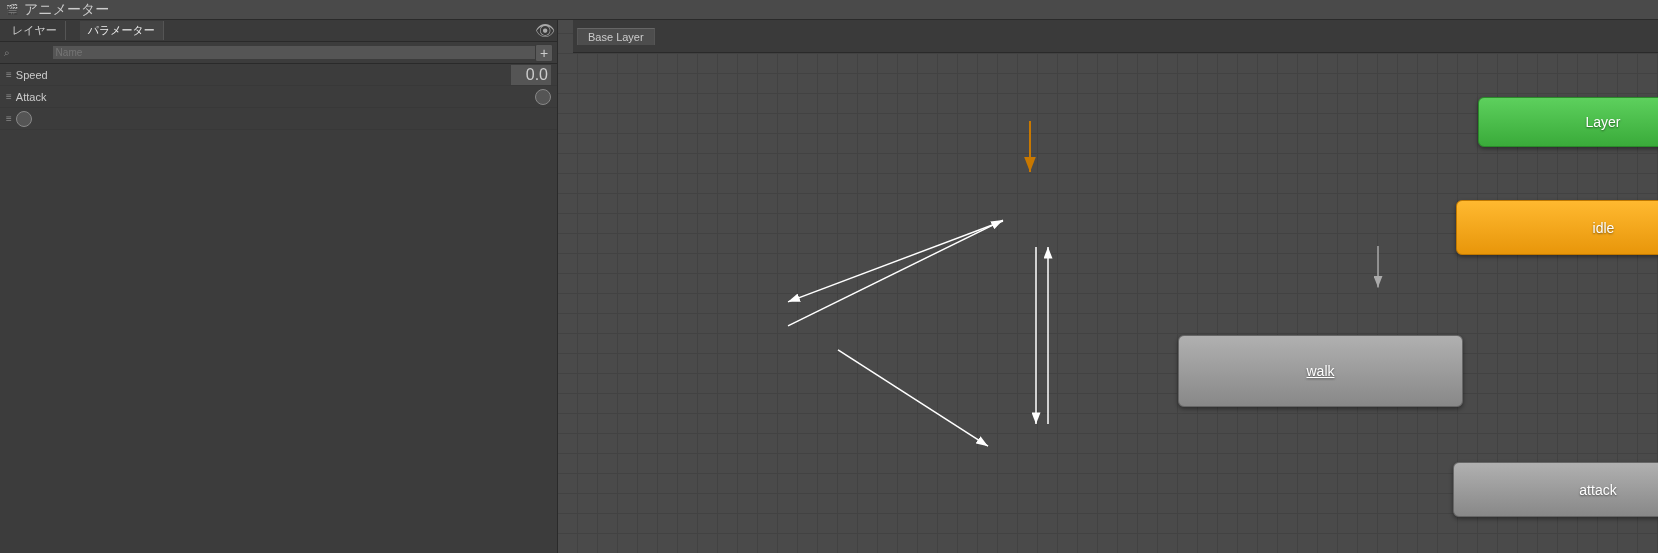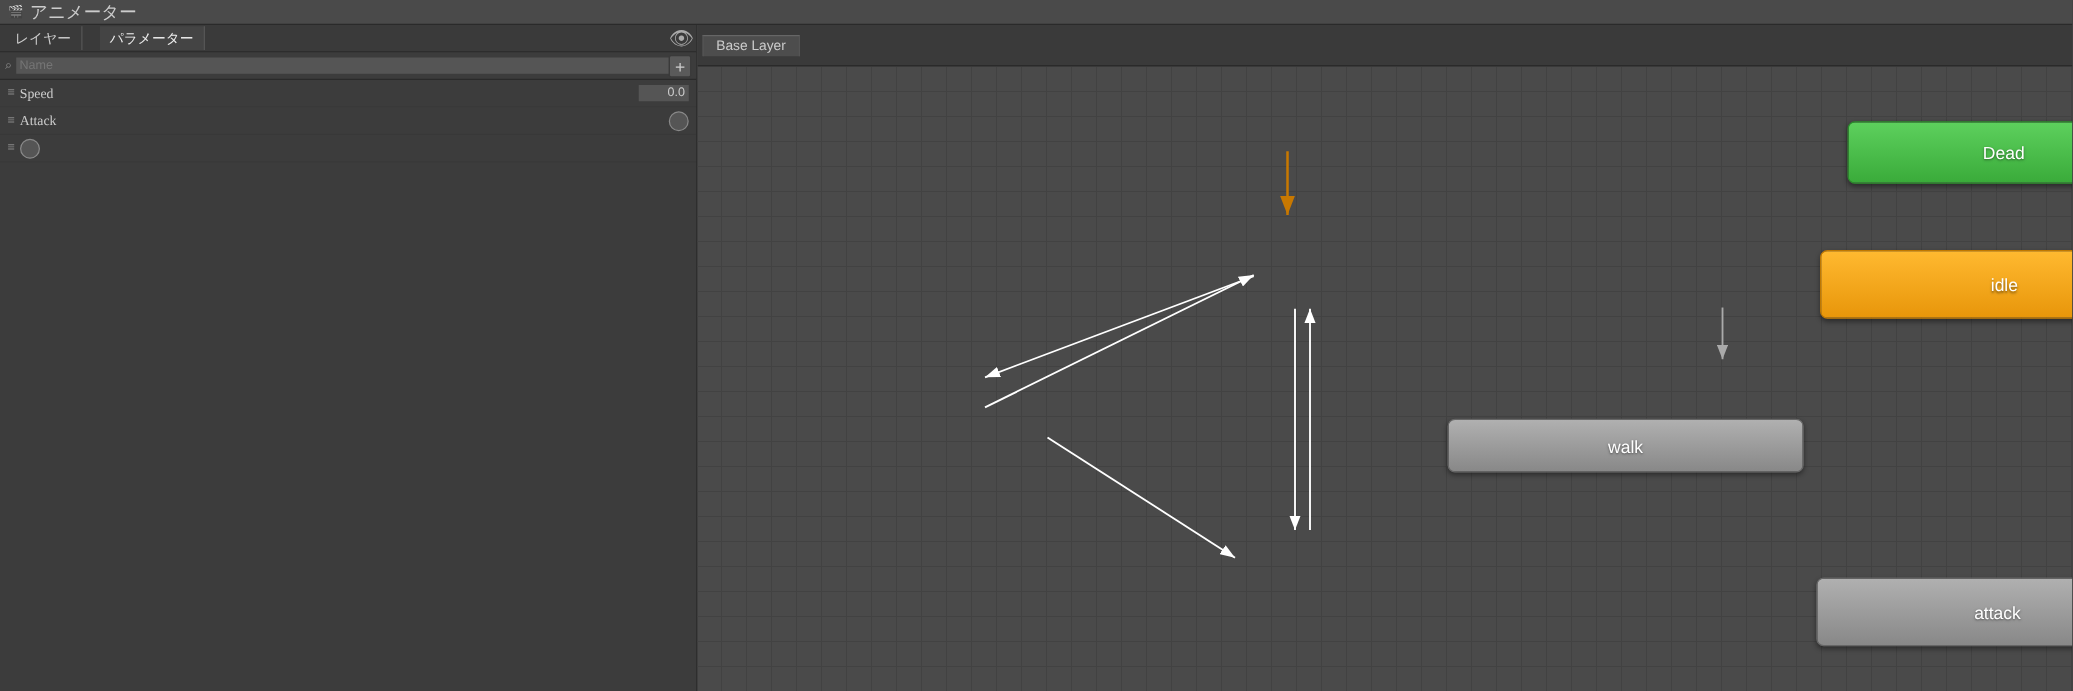--- a/index.html
+++ b/index.html
@@ -90,20 +90,21 @@
       margin-right: 3px;
     }
     .search-input {
       background: #555;
       border: none;
       color: #ccc;
       font-size: 10px;
       flex: 1;
       padding: 1px 3px;
       outline: none;
+      margin-left: 40px;
     }
     .add-btn {
       background: #5a5a5a;
       border: 1px solid #3a3a3a;
       color: #ccc;
       font-size: 14px;
       width: 18px;
       height: 18px;
       display: flex; align-items: center; justify-content: center;
       cursor: pointer;
@@ -124,28 +125,27 @@
     }
     .param-drag-icon {
       color: #888;
       margin-right: 4px;
       font-size: 10px;
     }
     .param-name {
       flex: 1;
       color: #ccc;
       font-size: 11px;
-      font-family: Liberation Serif, serif;
     }
     .param-value-input {
       width: 40px;
       background: #555;
       border: none;
       color: #ccc;
-      font-size: 10px;
+      font-size: 16px;
       padding: 1px 3px;
       text-align: right;
     }
     .param-toggle {
       width: 16px; height: 16px;
       border: 1px solid #888;
       border-radius: 50%;
       background: #555;
     }
 
@@ -162,21 +162,21 @@
 
     
     .graph-tab-bar {
       background: #3a3a3a;
       height: 33px;
       display: flex;
       align-items: center;
       padding: 0 4px;
       border-bottom: 1px solid #2a2a2a;
       position: absolute;
-      top: 0; left: 0; right: 0; text-align: center;
+      top: 0; left: 15px; right: 0; text-align: center;
     }
     .graph-tab {
       padding: 2px 10px;
       color: #ccc;
       font-size: 11px;
       background: #4d4d4d;
       border-top: 1px solid #666;
       border-left: 1px solid #555;
       border-right: 1px solid #555;
     }
@@ -208,22 +208,22 @@
       border: 1px solid #c07800;
       box-shadow: 0 2px 4px rgba(0,0,0,0.4);
       width: 295px; height: 55px;
       left: 898px; top: 158px;
     }
 
     .state-walk {
       background: linear-gradient(180deg, #b0b0b0 0%, #888 100%);
       border: 1px solid #666;
       box-shadow: 0 2px 4px rgba(0,0,0,0.4);
-      width: 285px; height: 43px;
-      left: 600px; top: 293px;
+      width: 285px; height: 72px;
+      left: 620px; top: 293px; text-decoration: underline;
     }
 
     .state-attack {
       background: linear-gradient(180deg, #b0b0b0 0%, #888 100%);
       border: 1px solid #666;
       box-shadow: 0 2px 4px rgba(0,0,0,0.4);
       width: 290px; height: 55px;
       left: 895px; top: 420px;
     }
 
@@ -317,21 +317,21 @@
 
         <line x1="478" y1="213" x2="478" y2="397" stroke="white" stroke-width="1.5" marker-end="url(#arrowhead-white)"></line>
         <line x1="490" y1="397" x2="490" y2="213" stroke="white" stroke-width="1.5" marker-end="url(#arrowhead-white)"></line>
 
         <line x1="280" y1="320" x2="430" y2="420" stroke="white" stroke-width="1.5" marker-end="url(#arrowhead-white)"></line>
 
         <line x1="820" y1="212" x2="820" y2="255" stroke="#aaa" stroke-width="1.5" marker-end="url(#arrowhead-gray)"></line>
       </svg>
 
       <div class="state-node state-entry">
-        <span>Dead</span>
+        <span>Layer</span>
       </div>
 
       <div class="state-node state-idle">
         <span>idle</span>
       </div>
 
       <div class="state-node state-walk">
         <span>walk</span>
       </div>
 

